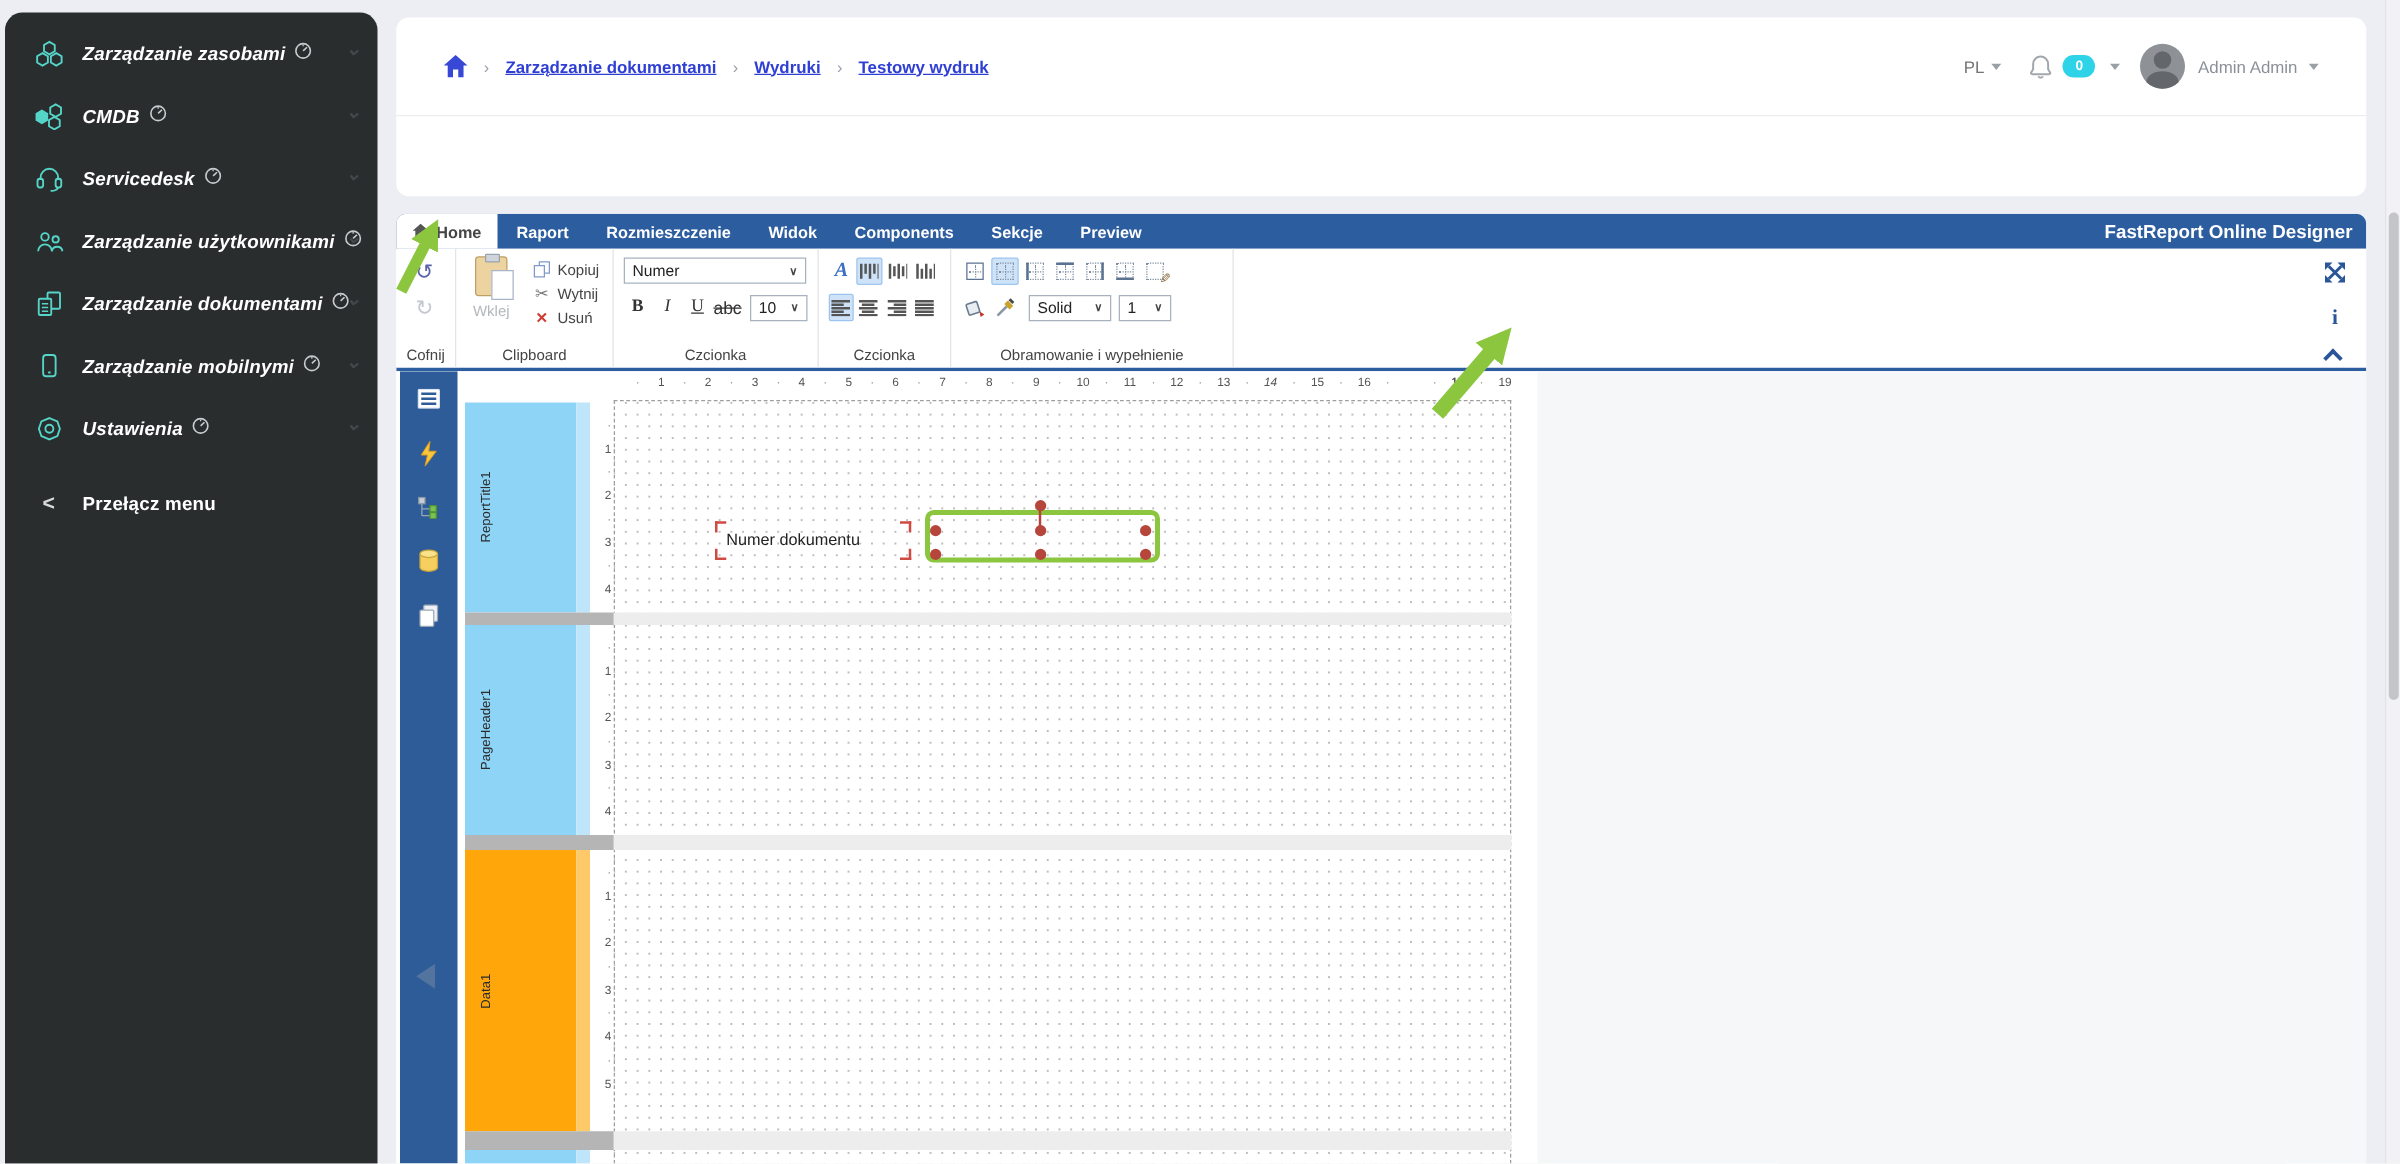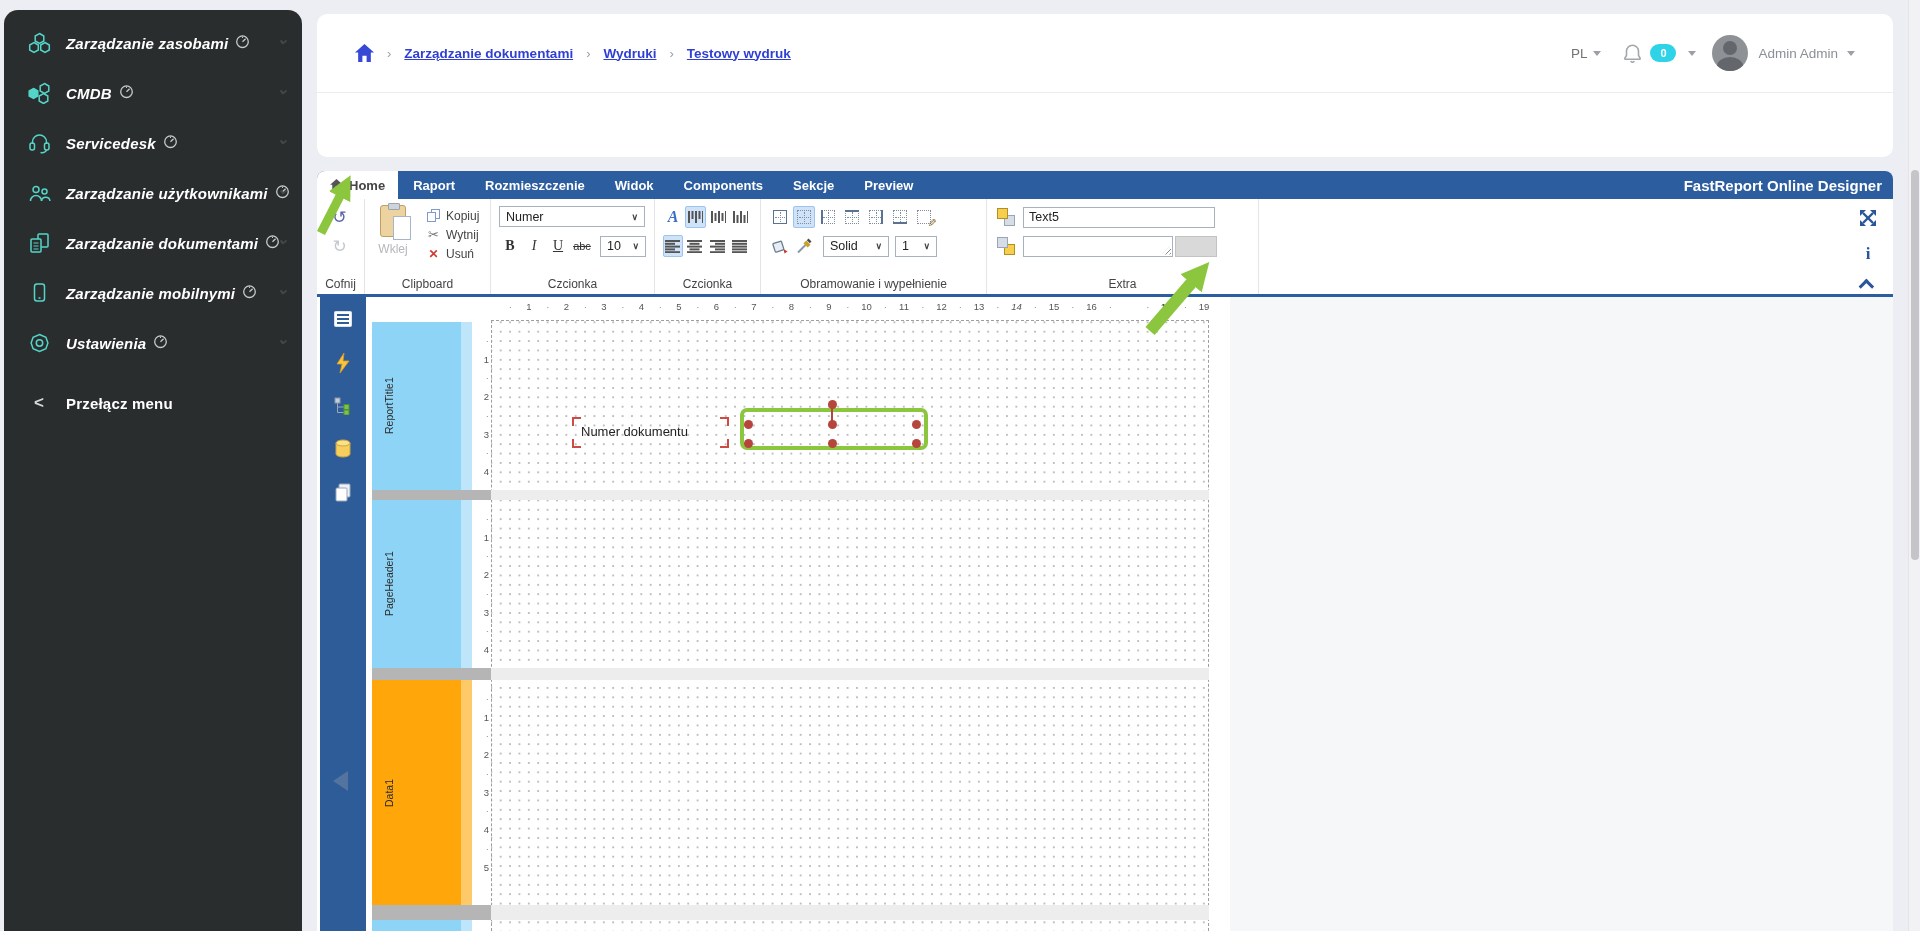--- a/index.html
+++ b/index.html
@@ -73,21 +73,21 @@
   .sel { border:1px solid #a8b2bf; background:#fff; height:21px; display:flex; align-items:center; padding:0 6px; font-size:12.5px; color:#222; cursor:pointer; }
   .sel .sarr { margin-left:auto; font-size:9px; color:#444; font-weight:700; padding-left:8px; }
   .fontface { width:146px; }
   .fontsize { width:46px; margin-left:5px; }
   .bsel { width:66px; margin-right:6px; }
   .wsel { width:42px; }
   .fmt { font-family:"Liberation Serif", serif; font-size:14px; color:#333; }
   .fmt.b { font-weight:700; }
   .fmt.i { font-style:italic; }
   .fmt.u { text-decoration:underline; }
-  .fmt.s { font-family:"Liberation Sans", sans-serif; font-size:11px; text-decoration:line-through; }
+  .fmt.s { font-family:"Liberation Sans", sans-serif; font-size:14px; text-decoration:line-through; }
   .fontcolor { font-family:"Liberation Serif", serif; font-style:italic; font-weight:700; font-size:16px; color:#3b6fc4; }
 
   .bars { display:block; }
   .bi { position:relative; width:18px; height:18px; }
   .bi .dotted { position:absolute; inset:2px; border:1px dotted #7e8ea0; }
   .bi .hx { position:absolute; left:4px; right:4px; top:50%; border-top:1px dotted #7e8ea0; }
   .bi .vx { position:absolute; top:4px; bottom:4px; left:50%; border-left:1px dotted #7e8ea0; }
   .bi .solid-all { position:absolute; inset:2px; border:1.5px solid #5b7391; }
   .bi .s-left { position:absolute; left:2px; top:2px; bottom:2px; border-left:2px solid #5b7391; }
   .bi .s-top { position:absolute; left:2px; right:2px; top:2px; border-top:2px solid #5b7391; }
@@ -564,44 +564,20 @@
             <span class="sarr">∨</span>
           </div>
           <div class="sel wsel">
             <span>1</span>
             <span class="sarr">∨</span>
           </div>
         </div>
         <div class="glabel">Obramowanie i wypełnienie</div>
       </div>
 
-      <div class="rgroup" style="width:272px;">
-        <div class="rowa">
-          <span class="ibtn">
-              <span class="lyr">
-                <i class="back"></i>
-                <i class="front"></i>
-              </span>
-            </span>
-          <input class="xinput" style="width: 192px; margin-left: 4px;" value="Text5">
-        </div>
-        <div class="rowb">
-          <span class="ibtn">
-              <span class="lyr rev">
-                <i class="front"></i>
-                <i class="back"></i>
-              </span>
-            </span>
-          <span class="resize-corner" style="display:inline-flex;">
-            <input class="xinput" style="width: 150px; margin-left: 4px;" value="">
-          </span>
-          <span class="expr-btn"></span>
-        </div>
-        <div class="glabel">Extra</div>
-      </div>
 
       <div class="rgroup" style="flex:1; border-right:none;"></div>
 
       <div id="ribbon-right">
         <span class="rr" style="top:8px;">
           <svg width="18" height="18" viewBox="0 0 18 18">
             <line x1="4" y1="4" x2="14" y2="14" stroke="#2a5699" stroke-width="2.4"></line>
             <line x1="14" y1="4" x2="4" y2="14" stroke="#2a5699" stroke-width="2.4"></line>
             <path d="M1 1 h6 l-6 6 z" fill="#2a5699"></path>
               <path d="M17 1 v6 l-6 -6 z" fill="#2a5699"></path>

